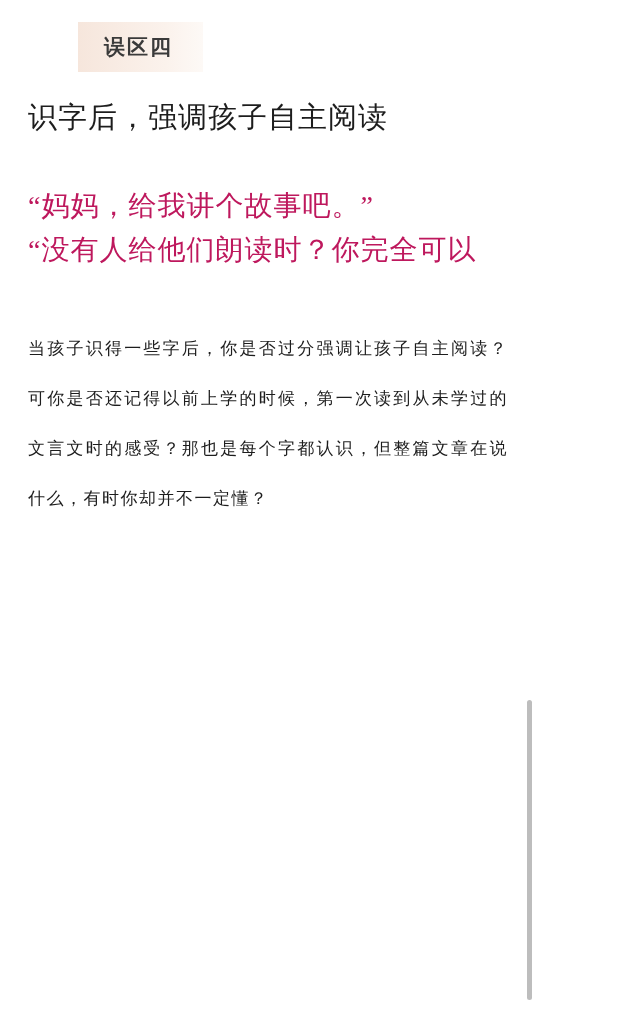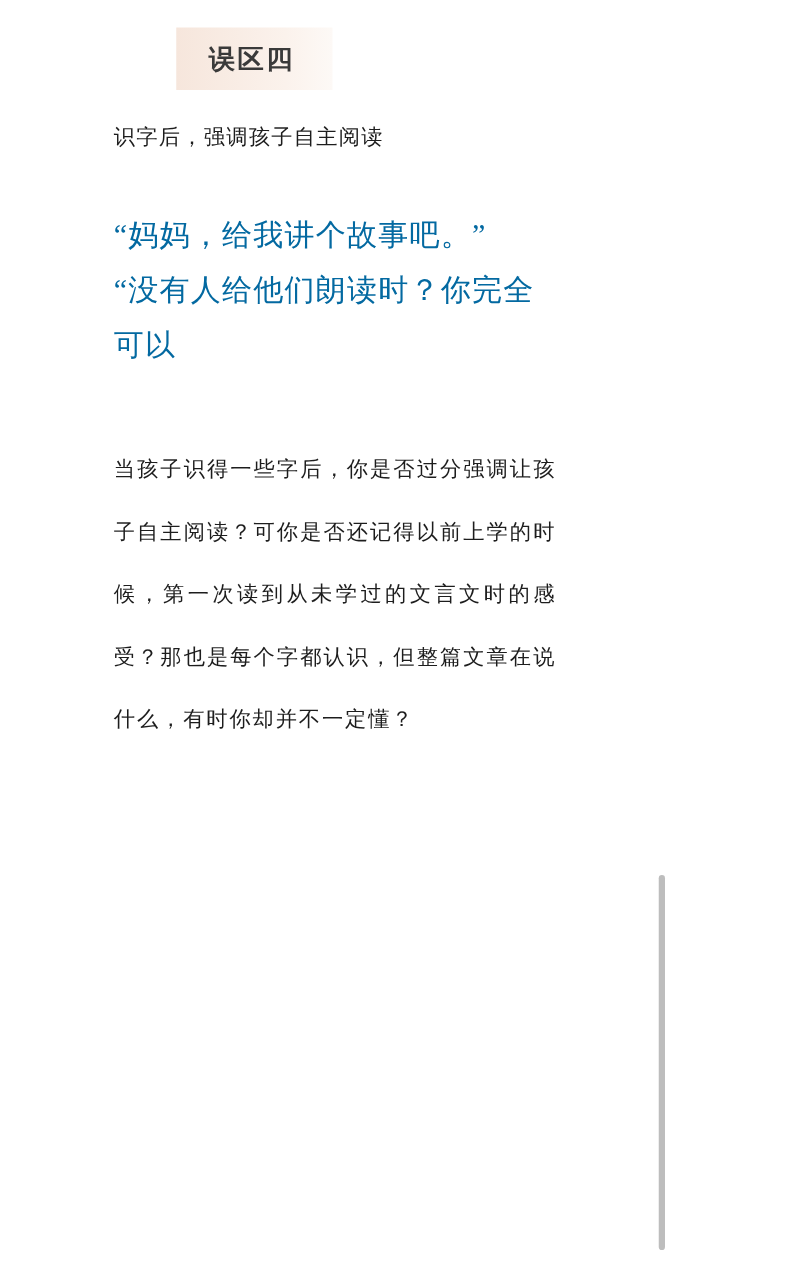--- a/index.html
+++ b/index.html
@@ -12,48 +12,48 @@
     height: 1013px;
     position: relative;
     font-family: "Liberation Serif", "DejaVu Serif", serif;
     overflow: hidden;
   }
   .page {
     position: relative;
     width: 536px;
     height: 1013px;
     box-sizing: border-box;
-    padding: 0 91px;
+    padding: 0 28px;
     background: #ffffff;
   }
   .badge-row {
     padding-top: 22px;
     padding-left: 50px;
   }
   .badge {
     display: inline-block;
     background: linear-gradient(to right, #f6e6dc, #fbf2ec 70%, #fdf9f6);
     color: #3a3a3a;
     font-size: 21px;
     font-weight: bold;
     letter-spacing: 2px;
     padding: 11px 30px 11px 26px;
     font-family: "Liberation Sans", "DejaVu Sans", sans-serif;
   }
   .heading {
     margin-top: 26px;
-    font-size: 17px;
+    font-size: 29px;
     color: #1d1d1d;
     letter-spacing: 1px;
     font-family: "Liberation Serif", "DejaVu Serif", serif;
   }
   .quote {
     margin-top: 46px;
-    color: #0369a1;
-    font-size: 24px;
+    color: #be185d;
+    font-size: 28px;
     line-height: 44px;
     letter-spacing: 1px;
   }
   .quote div {
     white-space: pre-wrap;
   }
   .body-para {
     margin-top: 52px;
     color: #1d1d1d;
     font-size: 17px;

